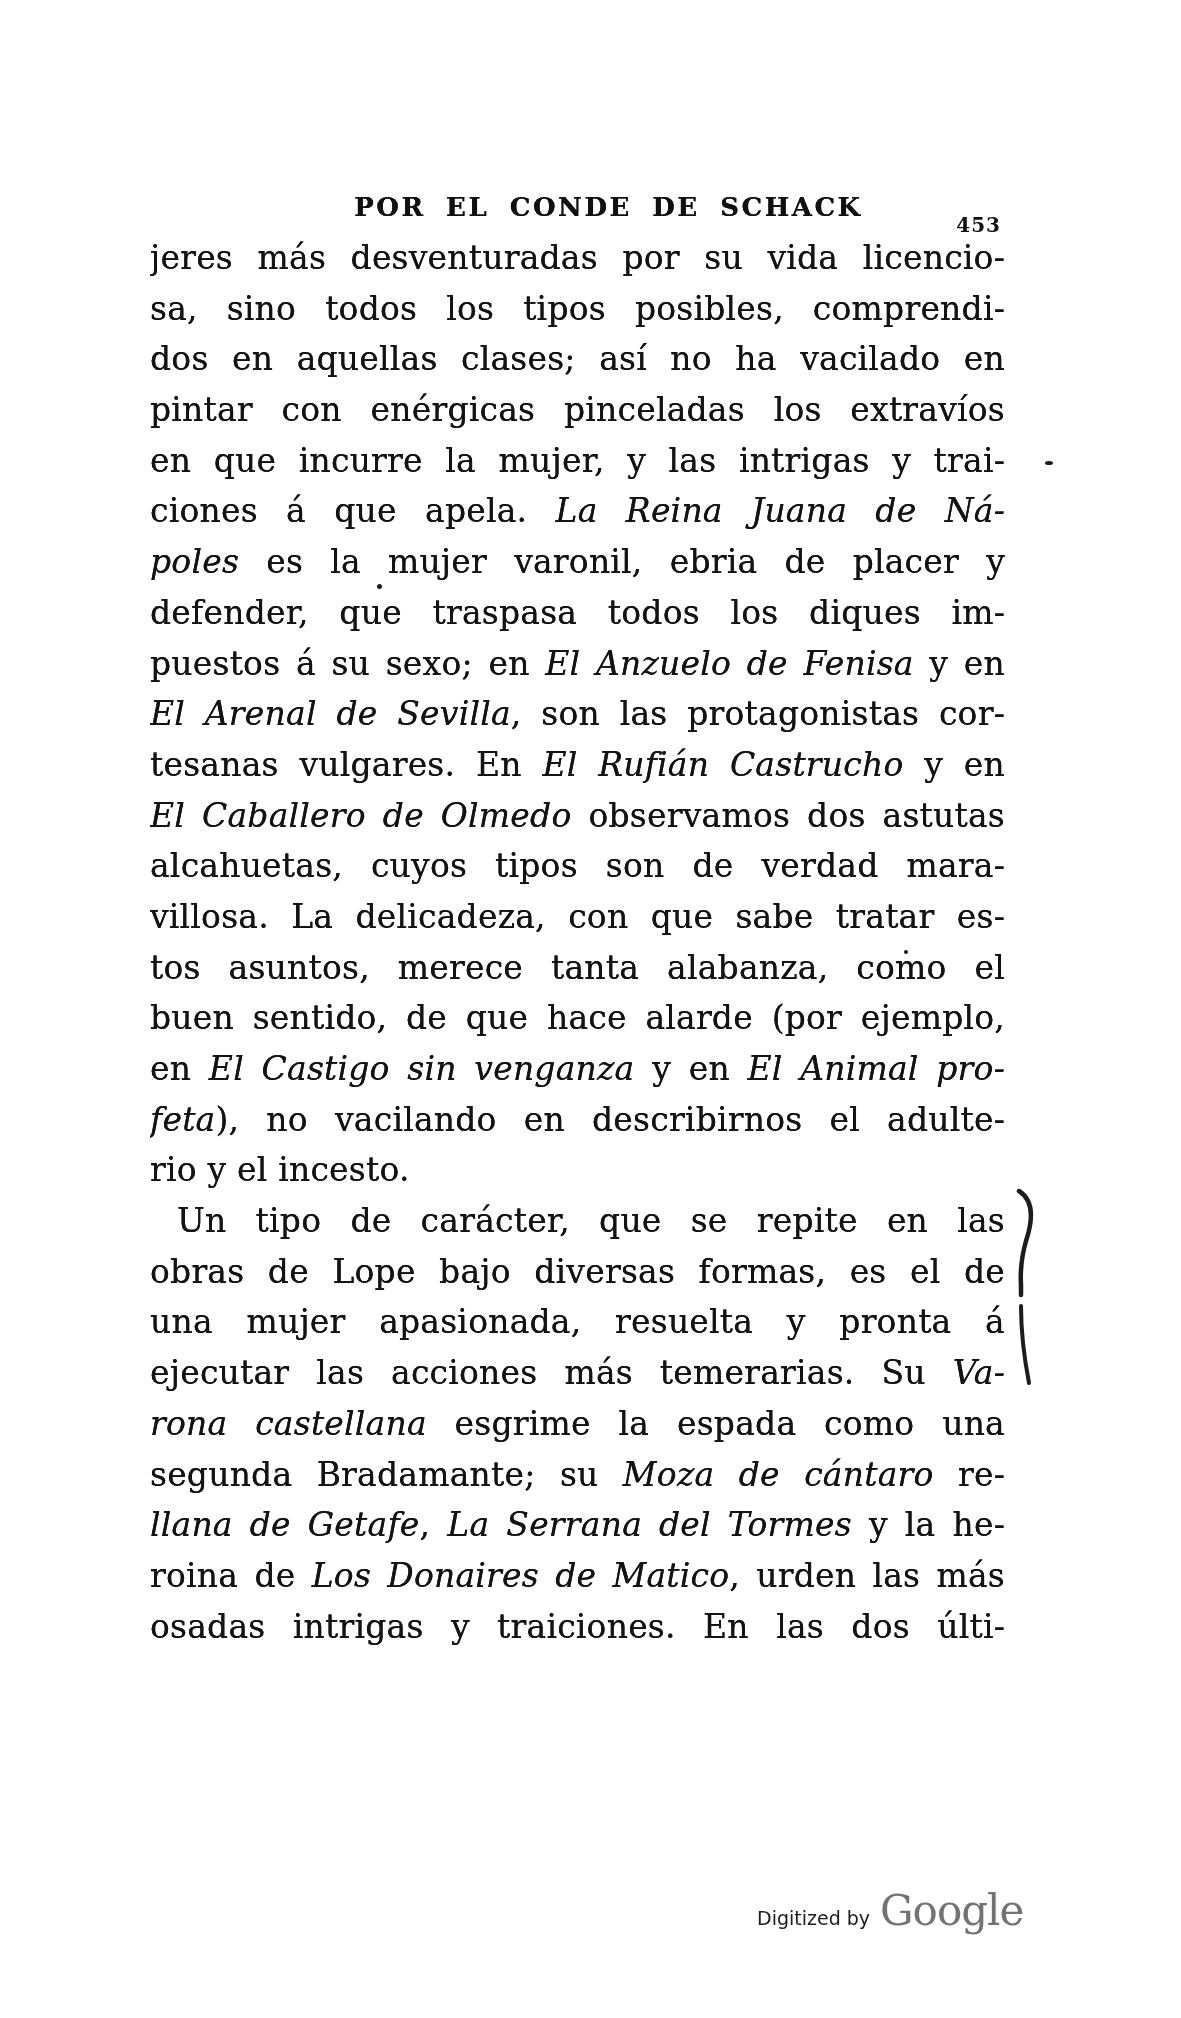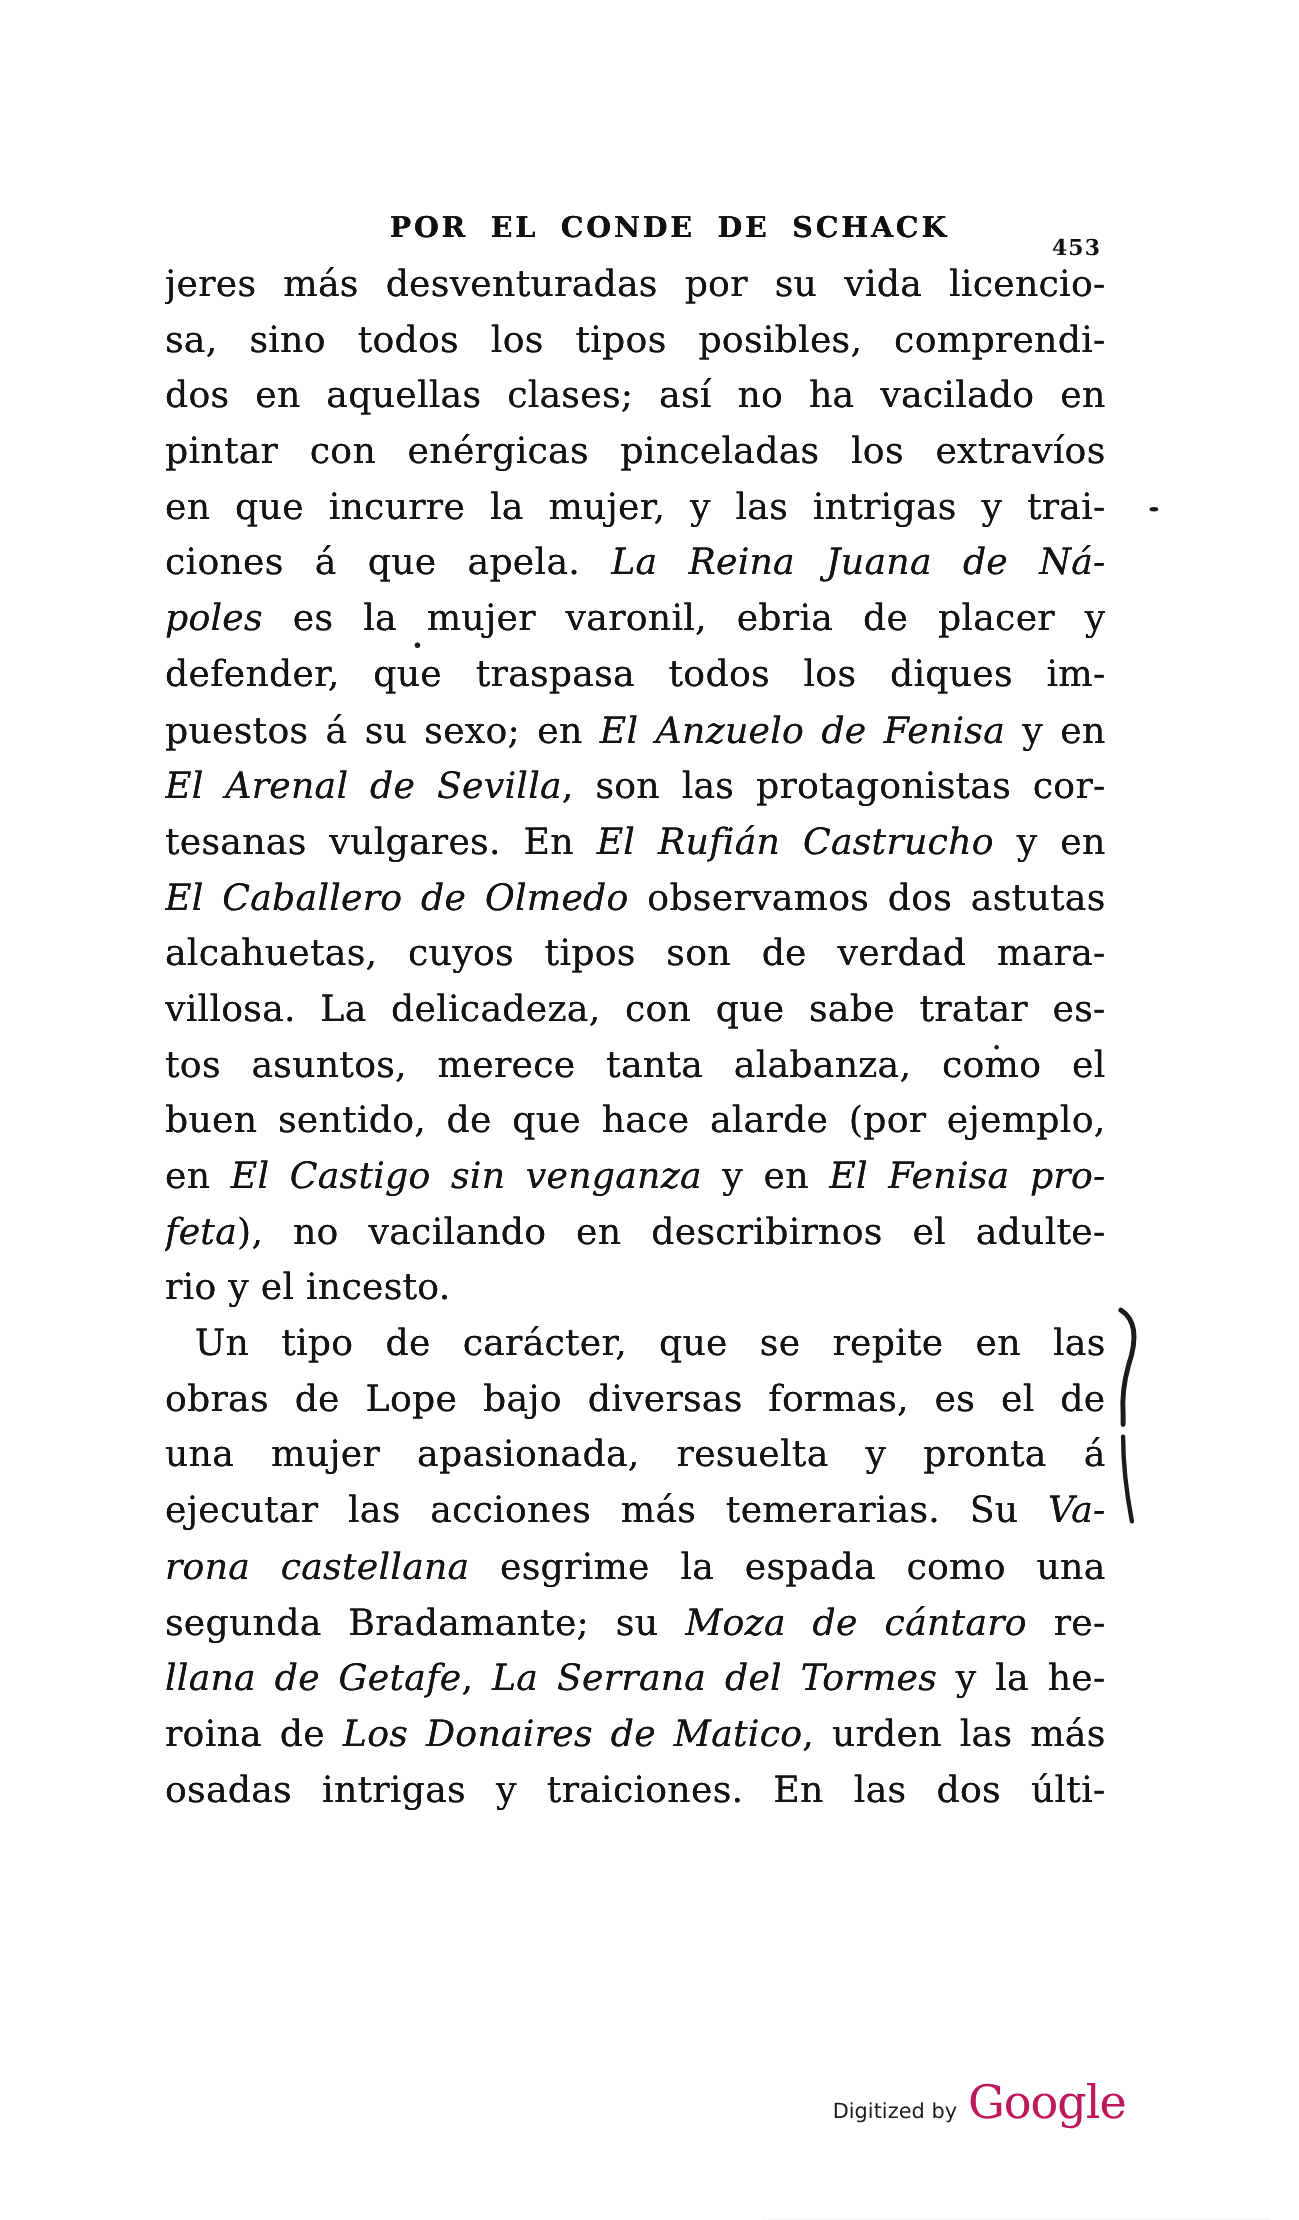--- a/index.html
+++ b/index.html
@@ -50,21 +50,21 @@
   .footer{
     position:absolute;left:733px;top:1886px;
     display:flex;align-items:baseline;gap:10px;margin-left:24px;
   }
   .footer .digitized{
     font-family:"DejaVu Sans","Liberation Sans",sans-serif;
     font-size:19px;color:#1c1c1c;
   }
   .footer .google{
     font-family:"DejaVu Serif","Liberation Serif",serif;
-    font-size:42px;color:#be185d;letter-spacing:-1px;
+    font-size:42px;color:#737373;letter-spacing:-1px;
   }
 </style>
 </head>
 <body>
 
 <div class="page">
 
   <div class="header">
     <span class="title">POR EL CONDE DE SCHACK</span>
     <span class="pagenum">453</span>
@@ -80,21 +80,21 @@
       <div class="line"><span class="it">poles</span><span> es la mujer varonil, ebria de placer y</span></div>
       <div class="line"><span>defender, que traspasa todos los diques im-</span></div>
       <div class="line"><span>puestos á su sexo; en </span><span class="it">El Anzuelo de Fenisa</span><span> y en</span></div>
       <div class="line"><span class="it">El Arenal de Sevilla</span><span>, son las protagonistas cor-</span></div>
       <div class="line"><span>tesanas vulgares. En </span><span class="it">El Rufián Castrucho</span><span> y en</span></div>
       <div class="line"><span class="it">El Caballero de Olmedo</span><span> observamos dos astutas</span></div>
       <div class="line"><span>alcahuetas, cuyos tipos son de verdad mara-</span></div>
       <div class="line"><span>villosa. La delicadeza, con que sabe tratar es-</span></div>
       <div class="line"><span>tos asuntos, merece tanta alabanza, como el</span></div>
       <div class="line"><span>buen sentido, de que hace alarde (por ejemplo,</span></div>
-      <div class="line"><span>en </span><span class="it">El Castigo sin venganza</span><span> y en </span><span class="it">El Fenisa pro-</span></div>
+      <div class="line"><span>en </span><span class="it">El Castigo sin venganza</span><span> y en </span><span class="it">El Animal pro-</span></div>
       <div class="line"><span class="it">feta</span><span>), no vacilando en describirnos el adulte-</span></div>
       <div class="line nojust"><span>rio y el incesto.</span></div>
       <div class="line indent"><span>Un tipo de carácter, que se repite en las</span></div>
       <div class="line"><span>obras de Lope bajo diversas formas, es el de</span></div>
       <div class="line"><span>una mujer apasionada, resuelta y pronta á</span></div>
       <div class="line"><span>ejecutar las acciones más temerarias. Su </span><span class="it">Va-</span></div>
       <div class="line"><span class="it">rona castellana</span><span> esgrime la espada como una</span></div>
       <div class="line"><span>segunda Bradamante; su </span><span class="it">Moza de cántaro</span><span> re-</span></div>
       <div class="line"><span class="it">llana de Getafe</span><span>, </span><span class="it">La Serrana del Tormes</span><span> y la he-</span></div>
       <div class="line"><span>roina de </span><span class="it">Los Donaires de Matico</span><span>, urden las más</span></div>

